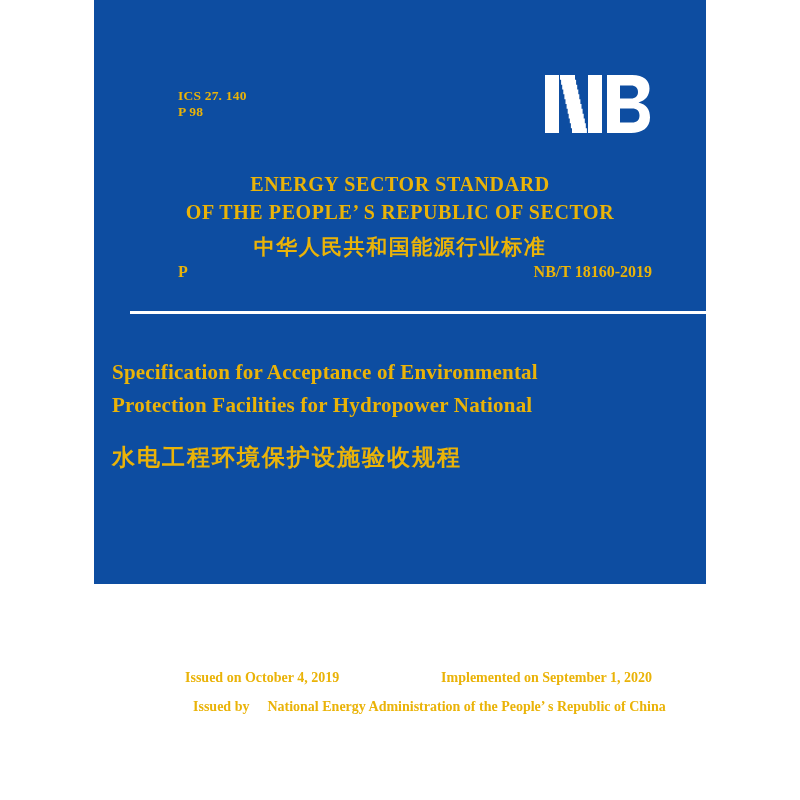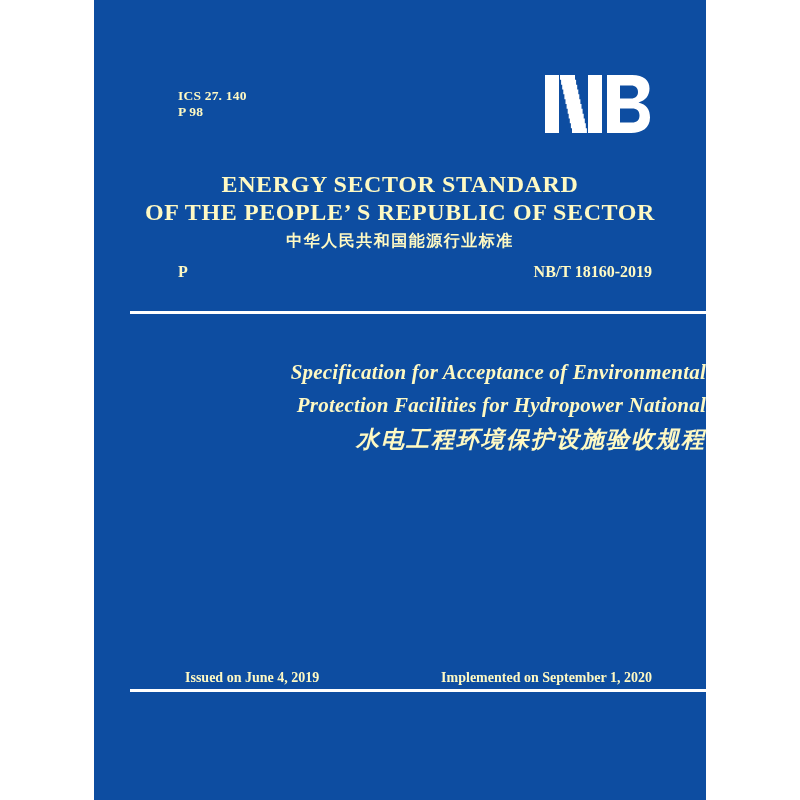--- a/index.html
+++ b/index.html
@@ -6,70 +6,69 @@
   html,body { background:#ffffff; }
   .page {
     position:relative;
     width:800px; height:800px;
     background:#ffffff;
     overflow:hidden;
     font-family:"Liberation Serif", "DejaVu Serif", serif;
   }
   .cover {
     position:absolute; left:94px; top:0;
-    width:612px; height:800px;
+    width:612px; height:584px;
     background:#0d4da1;
-    color:#fef9c3;
+    color:#eab308;
   }
   
   .ics-block {
     position:absolute; left:84px; top:88px;
     font-weight:bold; font-size:13.5px; line-height:16px;
     letter-spacing:0.2px;
   }
   
   .nb-logo { position:absolute; left:451px; top:75px; width:105px; height:58px; }
   .nb-logo svg { display:block; width:105px; height:58px; }
   
   .header-block {
     position:absolute; left:0; right:0; top:170px;
     text-align:center;
   }
   .header-en {
-    font-weight:bold; font-size:24px; line-height:28px; letter-spacing:0.6px;text-align:center;
+    font-weight:bold; font-size:20px; line-height:28px; letter-spacing:0.6px;text-align:center;
   }
   .header-zh {
-    font-weight:bold; font-size:16px; line-height:26px; letter-spacing:1.5px;
+    font-weight:bold; font-size:21px; line-height:26px; letter-spacing:1.5px;
     font-family:"Liberation Sans", "DejaVu Sans", sans-serif;
-    margin-top:2px;
+    margin-top:8px;
   }
   
   .num-row {
     position:absolute; left:84px; right:54px; top:262px;
     display:flex; justify-content:space-between; align-items:flex-end;
     font-weight:bold; font-size:16px; line-height:20px;
   }
   .rule {
     position:absolute; left:36px; right:0;
     height:3px; background:#ffffff;
   }
   .rule-top { top:311px; }
   .rule-bottom { top:689px; }
   
   .title-block {
     position:absolute; left:18px; right:0; top:356px;
-    text-align:right;
-    font-style:italic;
+    text-align:left;
   }
   .title-en {
     font-weight:bold; font-size:21px; line-height:33px; letter-spacing:0.2px;
   }
   .title-zh {
     font-weight:bold; font-size:23px; line-height:32px; letter-spacing:2px;
-    margin-top:2px;
+    margin-top:20px;
     font-family:"Liberation Serif", "DejaVu Serif", serif;
   }
   
   .dates-row {
     position:absolute; left:91px; right:54px; top:668px;
     display:flex; justify-content:space-between;
     font-weight:bold; font-size:14px; line-height:20px;
   }
   .issuedby-row {
     position:absolute; left:99px; right:20px; top:697px;
@@ -114,21 +113,25 @@
 
     <div class="rule rule-top"></div>
 
     <div class="title-block">
       <div class="title-en">Specification for Acceptance of Environmental</div>
       <div class="title-en">Protection Facilities for Hydropower National</div>
       <div class="title-zh">水电工程环境保护设施验收规程</div>
     </div>
 
     <div class="dates-row">
-      <span>Issued on June 4, 2019</span>
+      <span>Issued on October 4, 2019</span>
       <span>Implemented on September 1, 2020</span>
     </div>
 
     <div class="rule rule-bottom"></div>
 
+    <div class="issuedby-row">
+      <span>Issued by</span>
+      <span>National Energy Administration of the People’ s Republic of China</span>
+    </div>
 
   </div>
 </div>
 
 </body></html>

